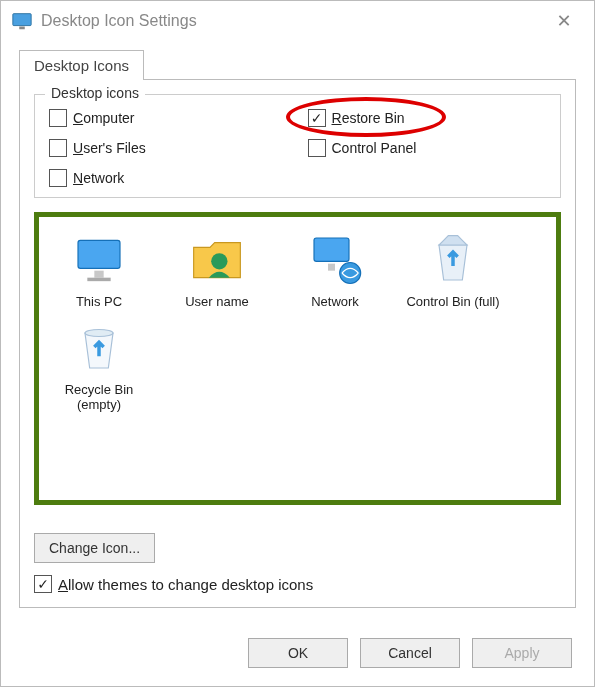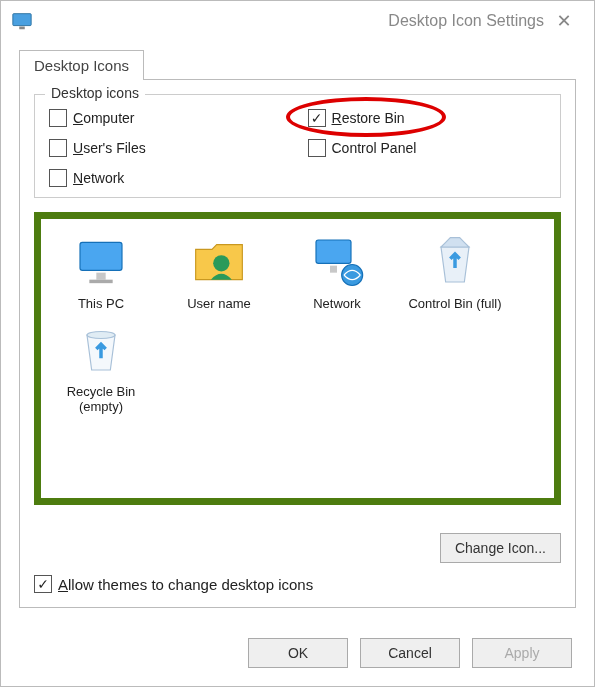--- a/index.html
+++ b/index.html
@@ -1,36 +1,36 @@
 <!DOCTYPE html>
 <html><head>
 <meta charset="utf-8">
 <style>
 * { box-sizing: border-box; font-family: "Segoe UI", Tahoma, sans-serif; }
 body { margin: 0; background: #3a4a3a; }
 .window { width: 595px; height: 687px; background: #fff; border: 1px solid #bbb; position: relative; display: flex; flex-direction: column; }
 .titlebar { height: 40px; display: flex; align-items: center; padding: 0 10px; color: #888; font-size: 16px; }
 .title-icon { width: 22px; height: 22px; margin-right: 8px; }
-.title-text { flex: 1; text-align: right; }
+.title-text { flex: 1; }
 .close-x { width: 40px; text-align: center; font-size: 18px; color: #888; cursor: pointer; }
 .content { flex: 1; padding: 8px 18px 18px 18px; display: flex; flex-direction: column; }
 .tabs { display: flex; position: relative; z-index: 2; }
 .tab { border: 1px solid #bbb; border-bottom: none; background: #fff; padding: 6px 14px; font-size: 15px; color: #444; position: relative; top: 1px; }
 .tab-body { border: 1px solid #bbb; padding: 14px; flex: 1; display: flex; flex-direction: column; }
 .fieldset { border: 1px solid #ccc; margin: 0 0 14px 0; padding: 14px 14px 10px 14px; position: relative; }
 .legend { position: absolute; top: -10px; left: 10px; background: #fff; padding: 0 6px; font-size: 14px; color: #333; }
 .check-grid { display: grid; grid-template-columns: 1fr 1fr; gap: 12px 20px; }
 .check-row { display: flex; align-items: center; font-size: 14px; color: #222; }
 .chk { width: 18px; height: 18px; border: 1px solid #555; margin-right: 6px; display: flex; align-items: center; justify-content: center; font-size: 14px; line-height: 1; }
 .underline-first::first-letter { text-decoration: underline; }
-.icon-box { border: 7px solid #4d7c0f; padding: 14px 10px; flex: 1; }
+.icon-box { border: 5px solid #4d7c0f; padding: 14px 10px; flex: 1; }
 .icon-grid { display: flex; flex-wrap: wrap; gap: 10px 18px; }
 .icon-cell { width: 100px; text-align: center; font-size: 13px; color: #222; }
 .icon-img { width: 56px; height: 56px; margin: 0 auto 4px auto; }
-.btn-row { display: flex; justify-content: flex-end; gap: 12px; margin-top: 28px; }
+.btn-row { display: flex; gap: 12px; margin-top: 28px; }
 .btn { border: 1px solid #aaa; background: #efefef; padding: 6px 14px; font-size: 14px; color: #333; cursor: pointer; min-width: 120px; }
 .btn.disabled { color: #aaa; }
 .allow-row { margin-top: 12px; font-size: 15px; color: #222; display: flex; align-items: center; }
 .bottom-btns { display: flex; justify-content: flex-end; gap: 12px; padding: 12px 22px 18px 0; }
 .bottom-btns .btn { min-width: 100px; }
 .highlight-ellipse { position: absolute; border: 4px solid #d00; border-radius: 50%; width: 160px; height: 40px; pointer-events: none; }
 </style>
 </head>
 <body>
 

